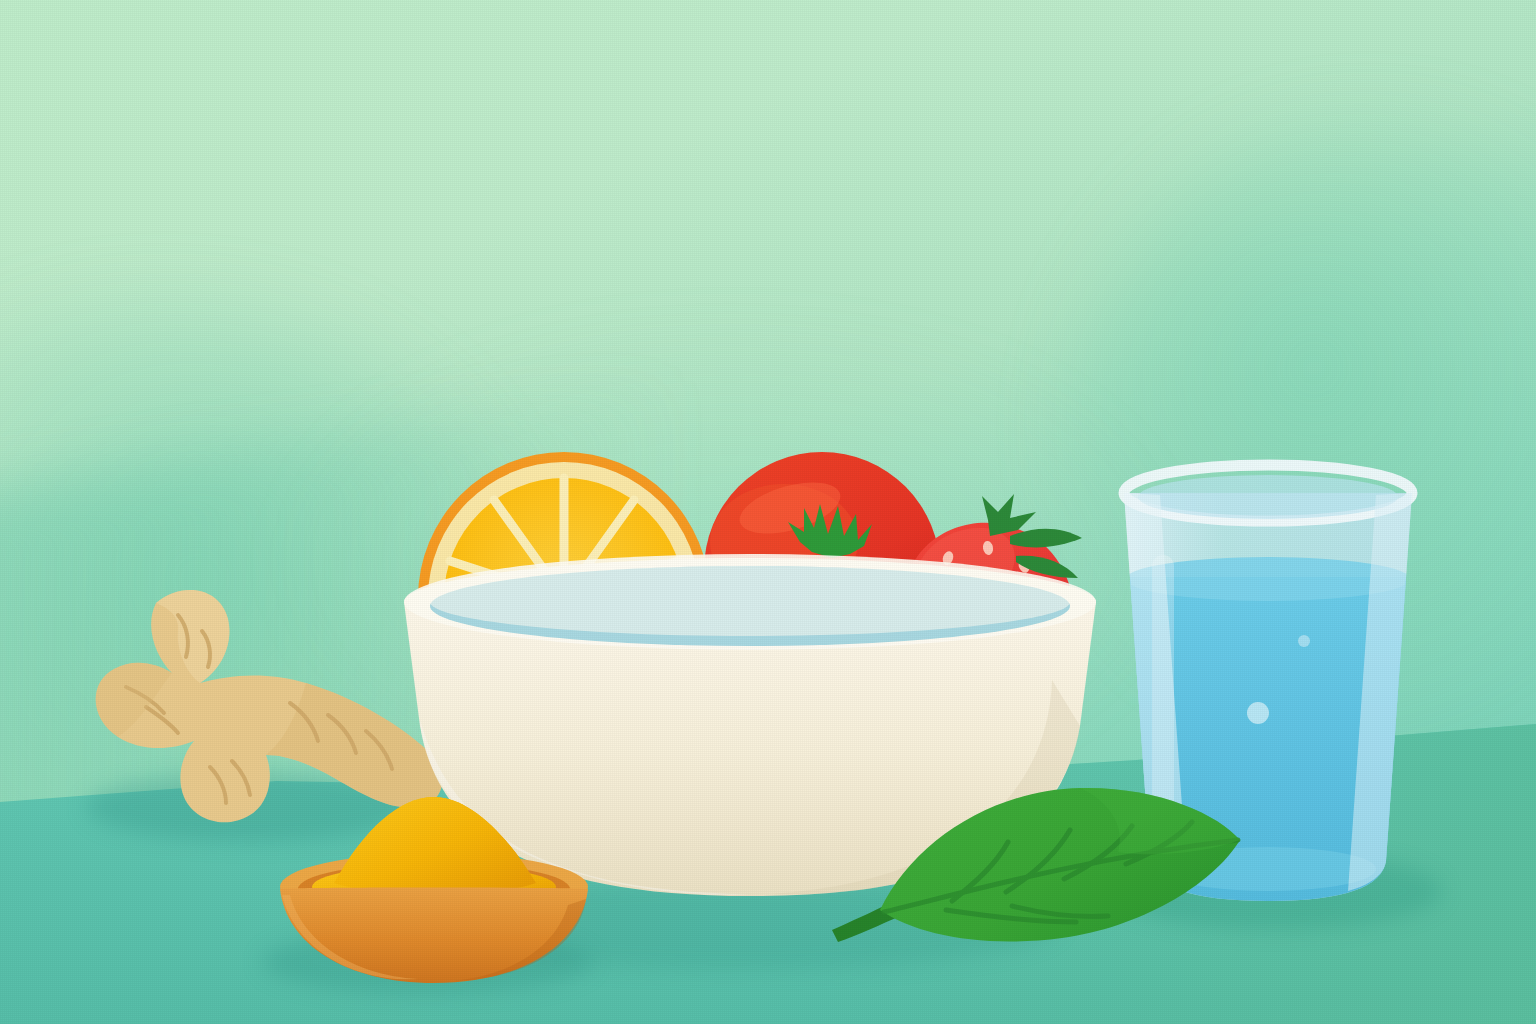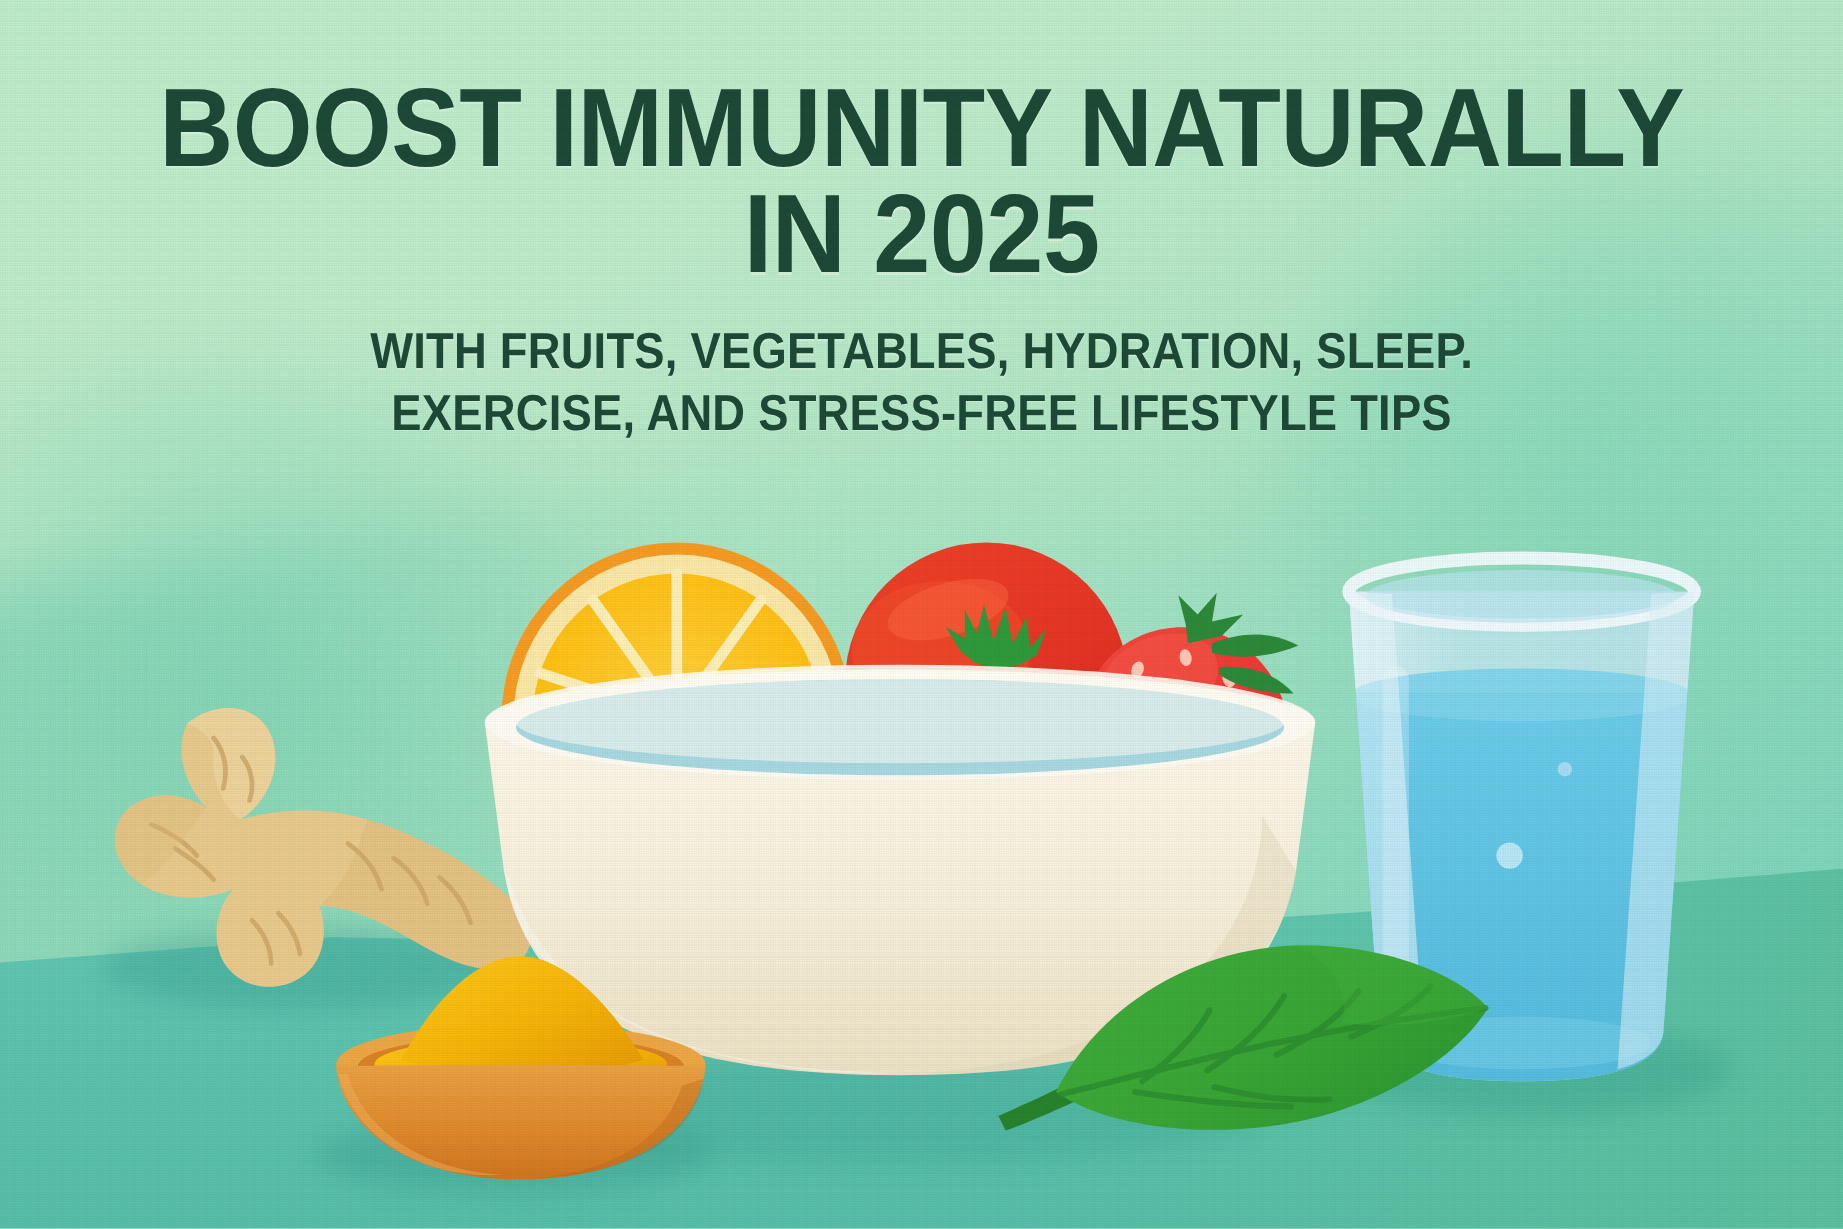--- a/index.html
+++ b/index.html
@@ -94,30 +94,20 @@
 <div class="poster">
 
   <div class="bg-blob blob-tr"></div>
   <div class="bg-blob blob-l"></div>
   <div class="bg-blob blob-c"></div>
   <div class="diag-band"></div>
 
   <div class="table-surface"></div>
   <div class="table-surface right-tone"></div>
 
-  <div class="headline-wrap">
-    <h1 class="headline">
-      <span>BOOST IMMUNITY NATURALLY</span>
-      <span class="l2">IN 2025</span>
-    </h1>
-    <p class="subline">
-      <span>WITH FRUITS, VEGETABLES, HYDRATION, SLEEP.</span>
-      <span class="s2">EXERCISE, AND STRESS-FREE LIFESTYLE TIPS</span>
-    </p>
-  </div>
 
   <div class="shadow" style="left:86px;top:772px;width:330px;height:70px;"></div>
   <div class="shadow" style="left:420px;top:880px;width:640px;height:90px;background:rgba(46,150,135,.22);"></div>
   <div class="shadow" style="left:262px;top:930px;width:330px;height:64px;"></div>
   <div class="shadow" style="left:1112px;top:852px;width:330px;height:78px;background:rgba(40,150,130,.28);"></div>
 
   <div class="ginger">
     <svg viewBox="0 0 390 275" xmlns="http://www.w3.org/2000/svg" aria-hidden="true">
       <g>
         <path d="M96 28 C122 6 160 12 168 44 C174 70 160 96 140 108

